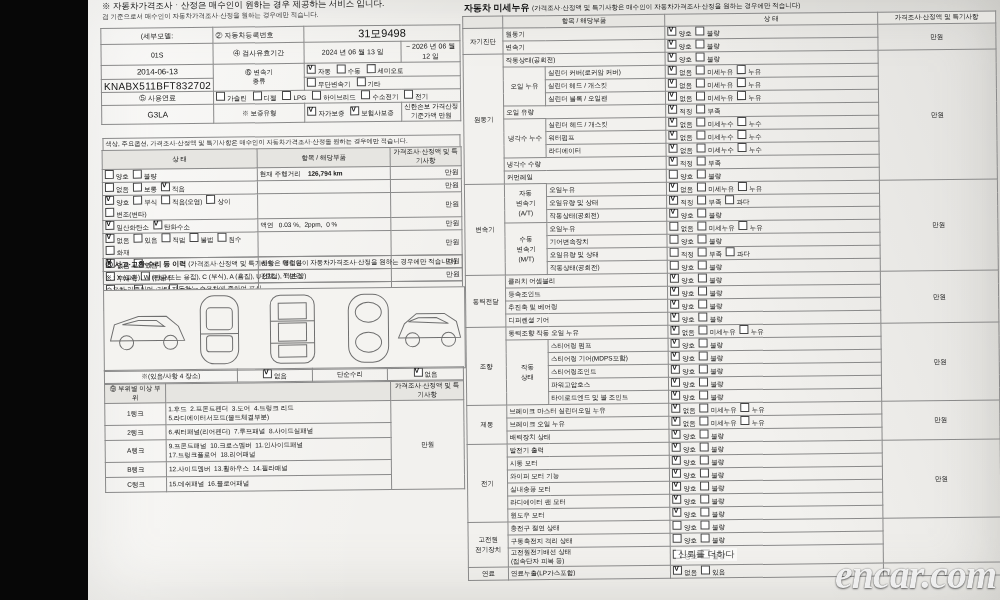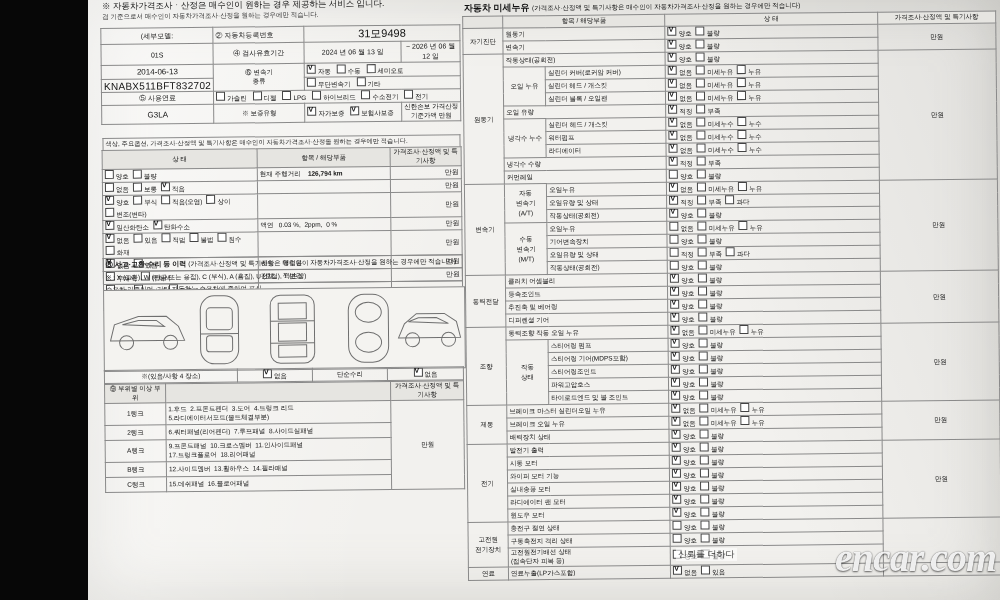--- a/index.html
+++ b/index.html
@@ -40,21 +40,21 @@
   .ck.on:before{content:"V";position:absolute;left:0px;top:-2px;font-size:7px;line-height:8px;color:#111;font-weight:bold;}
   .opt{display:inline-block;margin-right:4px;white-space:nowrap;}
 
   
   #right{position:absolute;left:462px;top:2px;width:534px;height:596px;}
   #left{position:absolute;left:100px;top:0px;width:360px;height:600px;}
 
   .rowline td{height:10.1px;line-height:10px;}
 
   .watermark{
-    position:absolute;right:4px;bottom:19px;
+    position:absolute;right:4px;bottom:2px;
     font-family:"Liberation Serif", serif;
     font-size:40px;color:rgba(255,255,255,.92);
     text-shadow:0 1px 2px rgba(0,0,0,.55), 0 0 1px rgba(0,0,0,.6);
     letter-spacing:-1px;font-style:italic;font-weight:bold;
     pointer-events:none;
   }
   .vin{font-size:10px;letter-spacing:.3px;}
   .big{font-size:11px;font-weight:bold;}
   .manwon{font-size:7px;color:#222;}
   .carw{fill:none;stroke:#6f6f6f;stroke-width:1;}

